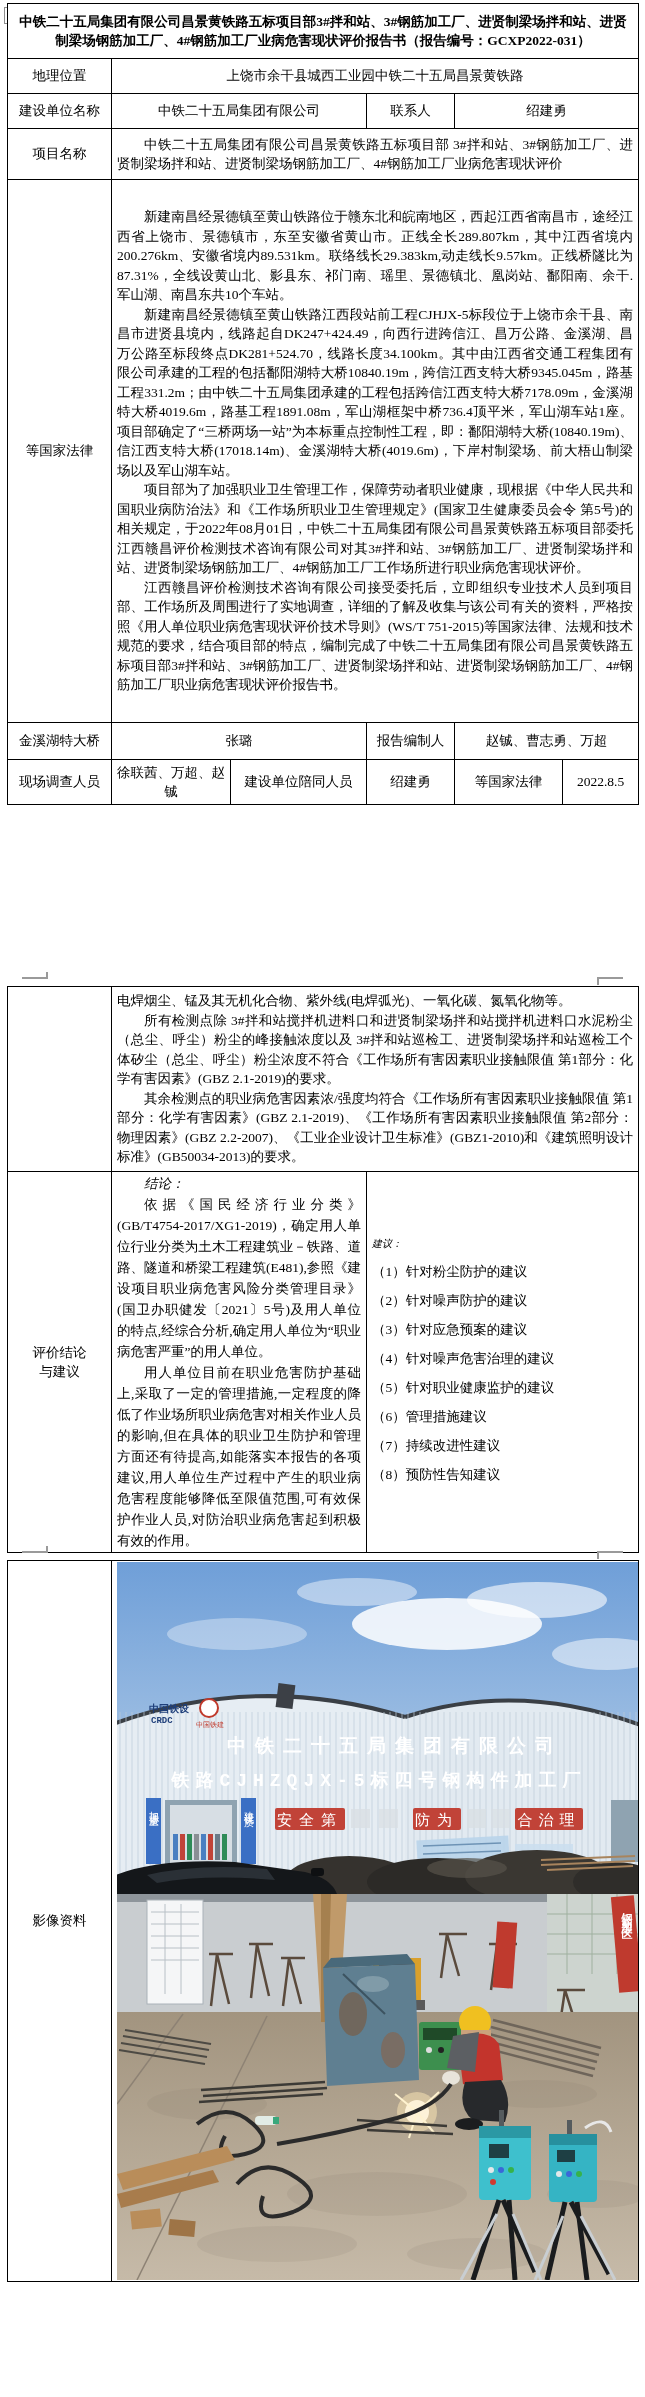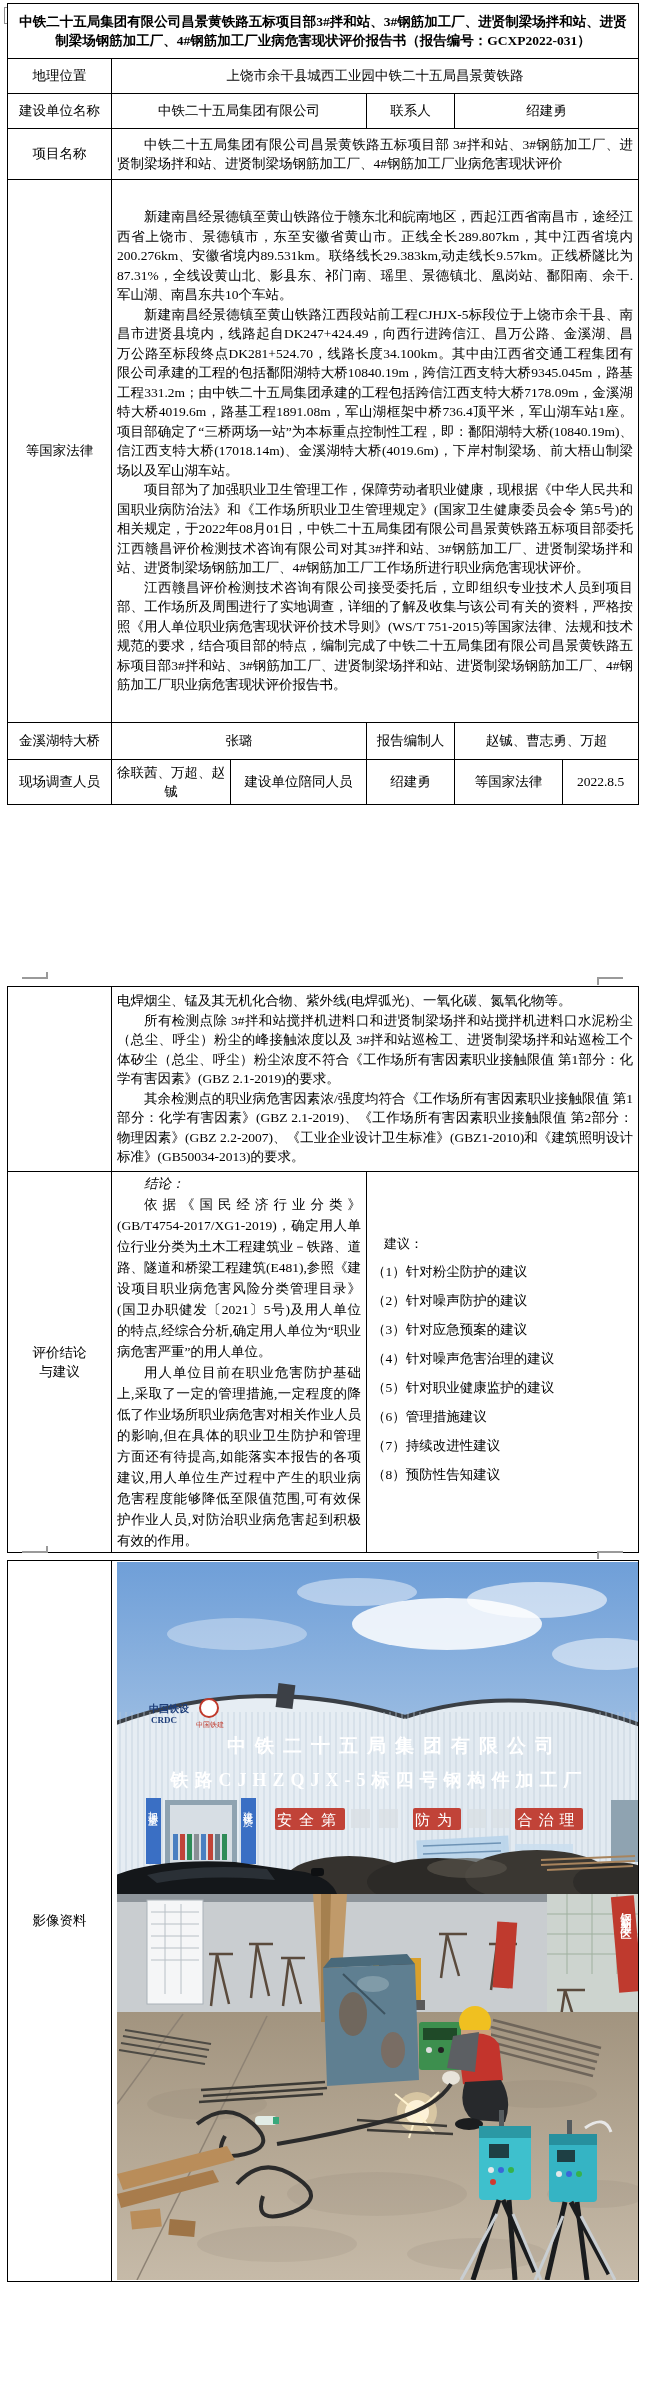--- a/index.html
+++ b/index.html
@@ -12,29 +12,29 @@
              font-size:13.5px;line-height:19.5px;overflow:hidden;}
   td.lab{text-align:center;vertical-align:middle;font-size:14px;}
   td.val-c{text-align:center;}
   td.long{vertical-align:top;text-align:justify;padding:2px 7px;}
   td.title-cell{font-weight:bold;font-size:16px;line-height:25px;text-align:center;padding:3px 8px;}
   p.ind{margin:0;text-indent:2em;text-align:justify;}
   p.noind{margin:0;text-align:justify;}
   .labwrap{display:inline-block;max-width:6.5em;}
   .labwrap2{display:inline-block;max-width:4.2em;}
   .sug{margin:0 0 5px 0;line-height:24px;text-align:left;}
-  .sug-title{margin:0 0 4px 12px;line-height:24px;font-size:13px;}
+  .sug-title{margin:0 0 4px 0;line-height:24px;font-size:10px;font-style:italic;}
   .con-title{margin:0;text-indent:2em;line-height:21px;font-style:italic;}
   .gap{position:relative;height:13px;width:645px;left:-7px;}
   .gm{position:absolute;background:#9a9a9a;}
   .gm.hl{left:22px;top:5px;width:26px;height:2px;}
   .gm.hr{right:22px;top:5px;width:26px;height:2px;}
   .gm.vl{left:46px;top:0;width:2px;height:6px;}
   .gm.vr{right:46px;top:7px;width:2px;height:6px;}
-  td.photo-cell{padding:0;vertical-align:top;}
+  td.photo-cell{padding:0;vertical-align:top;font-family:Liberation Mono, monospace;}
   svg{display:block;}
 </style>
 </head>
 <body>
 
 <div id="page">
 
   <div id="corner-mark"></div>
 
   <div class="doc" style="top:3px;">

